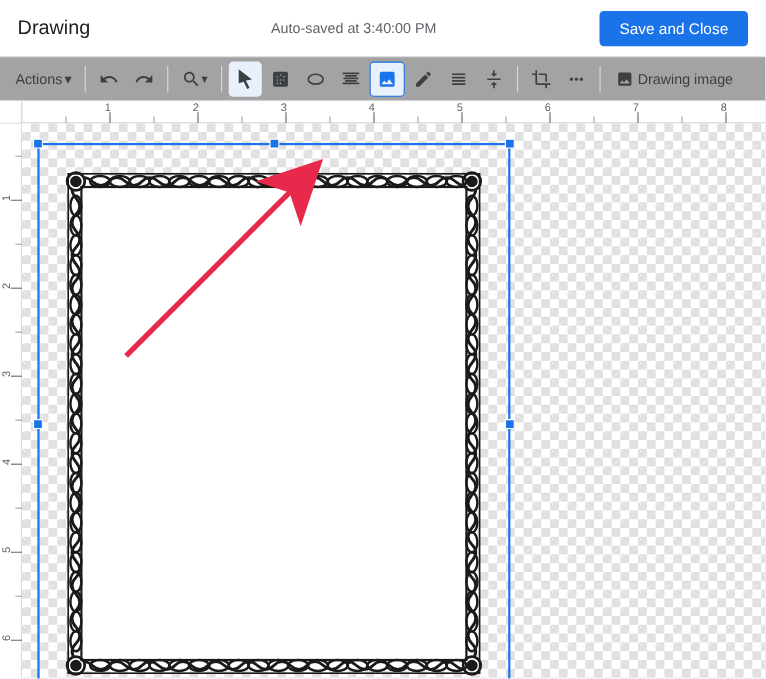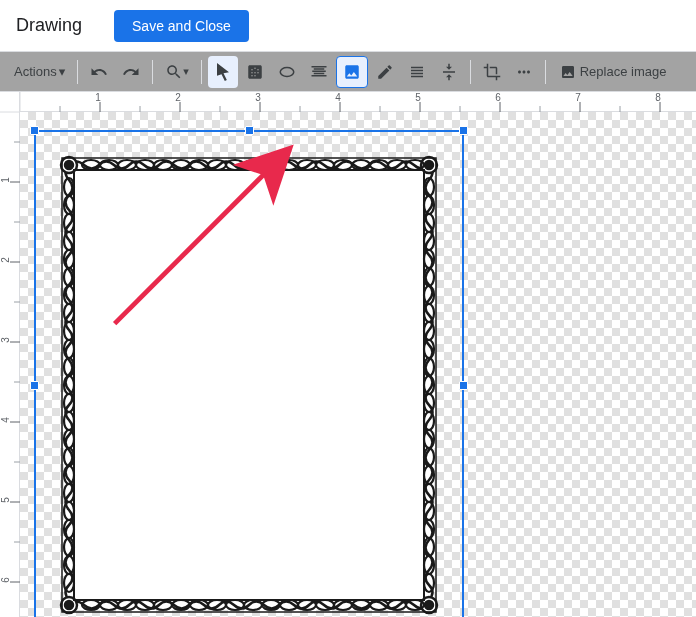--- a/index.html
+++ b/index.html
@@ -11,21 +11,21 @@
       align-items: center;
       background: #fff;
       padding: 0 16px;
       height: 52px;
       border-bottom: 1px solid #dadce0;
     }
     #app-title {
       font-size: 18px;
       color: #202124;
       font-weight: 400;
-      margin-right: 32px;
+      margin-right: 16px;
     }
     #autosave-text {
       font-size: 13px;
       color: #5f6368;
       flex: 1;
       text-align: center;
     }
     #save-close-btn {
       background: #1a73e8;
       color: #fff;
@@ -182,20 +182,21 @@
       pointer-events: none;
       z-index: 30;
     }
 
   </style>
 </head>
 <body>
 
 <div id="header">
   <span id="app-title">Drawing</span>
+  <span id="autosave-text">Auto-saved at 3:40:00 PM</span>
   <button id="save-close-btn">Save and Close</button>
 </div>
 
 <div id="toolbar">
 
   <button class="toolbar-btn" id="actions-btn">
     <span>Actions</span>
     <span>▾</span>
   </button>
 
@@ -285,21 +286,21 @@
         <path d="M6 10c-1.1 0-2 .9-2 2s.9 2 2 2 2-.9 2-2-.9-2-2-2zm12 0c-1.1 0-2 .9-2 2s.9 2 2 2 2-.9 2-2-.9-2-2-2zm-6 0c-1.1 0-2 .9-2 2s.9 2 2 2 2-.9 2-2-.9-2-2-2z"></path>
       </svg>
   </button>
 
   <div class="toolbar-separator"></div>
 
   <button id="replace-image-btn">
     <svg viewBox="0 0 24 24" width="16" height="16" fill="currentColor">
         <path d="M21 19V5c0-1.1-.9-2-2-2H5c-1.1 0-2 .9-2 2v14c0 1.1.9 2 2 2h14c1.1 0 2-.9 2-2zM8.5 13.5l2.5 3.01L14.5 12l4.5 6H5l3.5-4.5z"></path>
       </svg>
-    <span>Replace image</span>
+    <span>Drawing image</span>
   </button>
 </div>
 
 <div id="canvas-area">
 
   <div id="ruler-top">
     <svg width="100%" height="20">
 
       <line x1="20" y1="0" x2="20" y2="20" stroke="#dadce0" stroke-width="1"></line>
 

